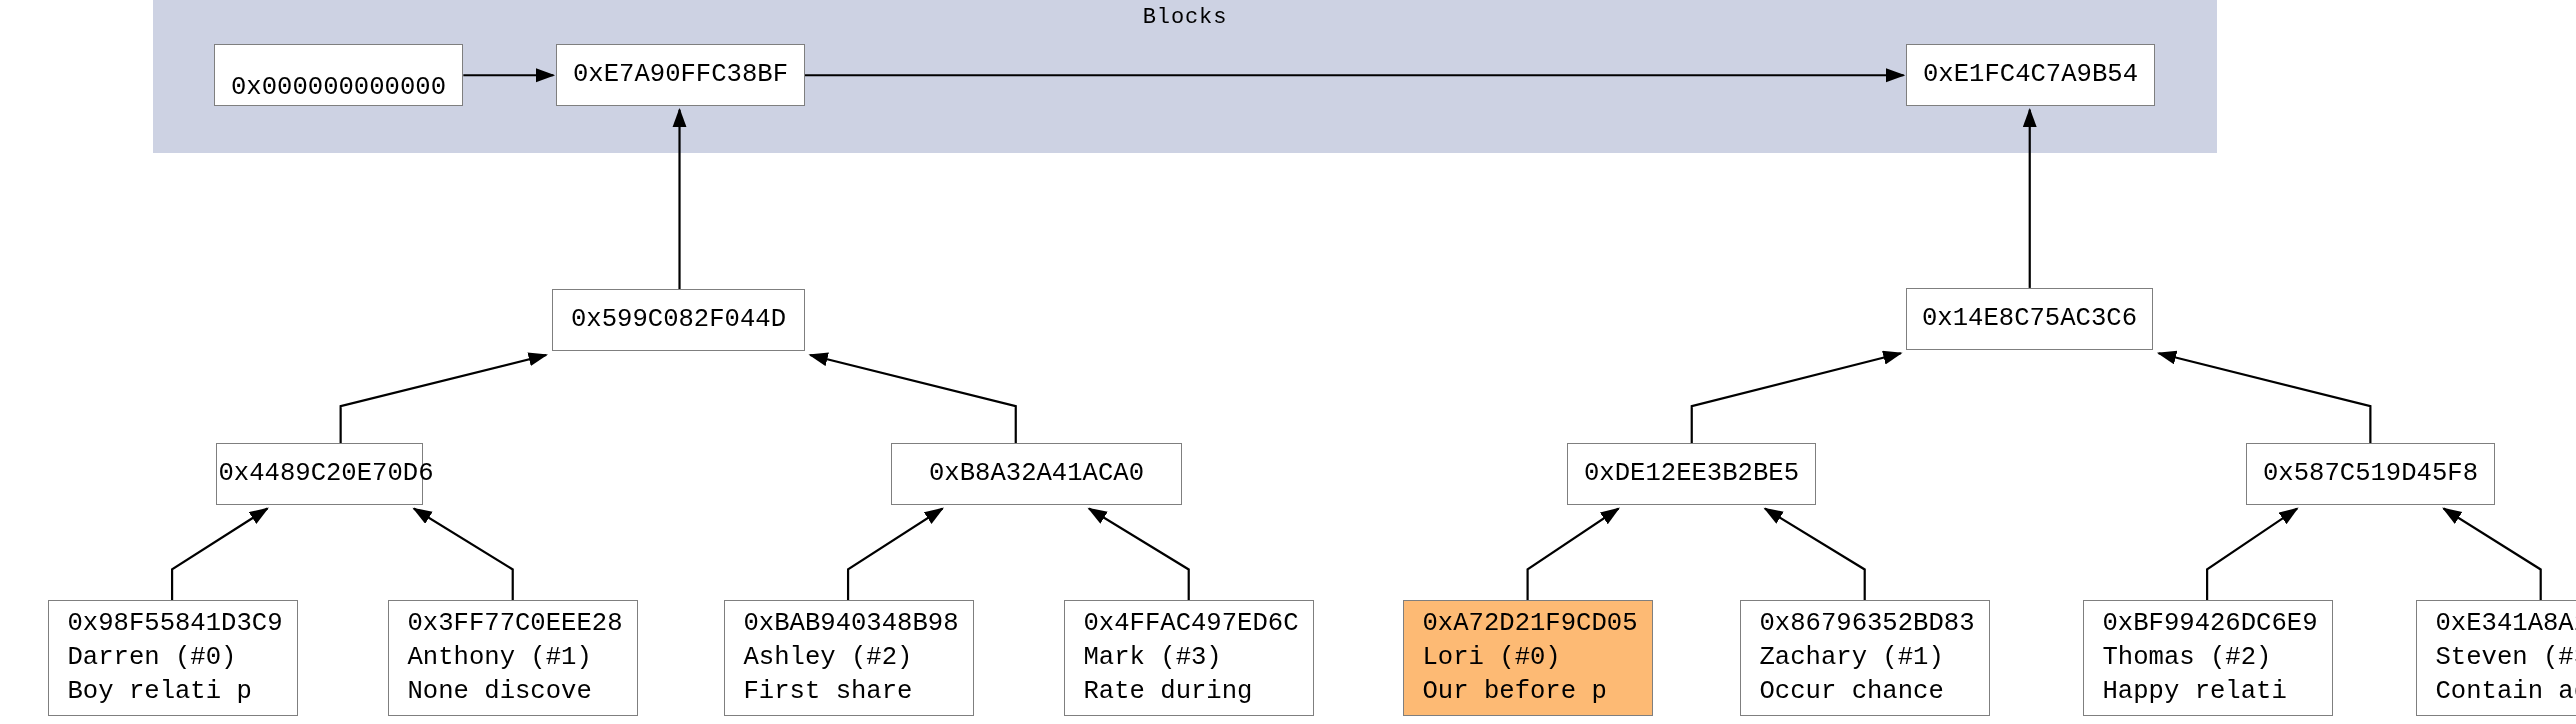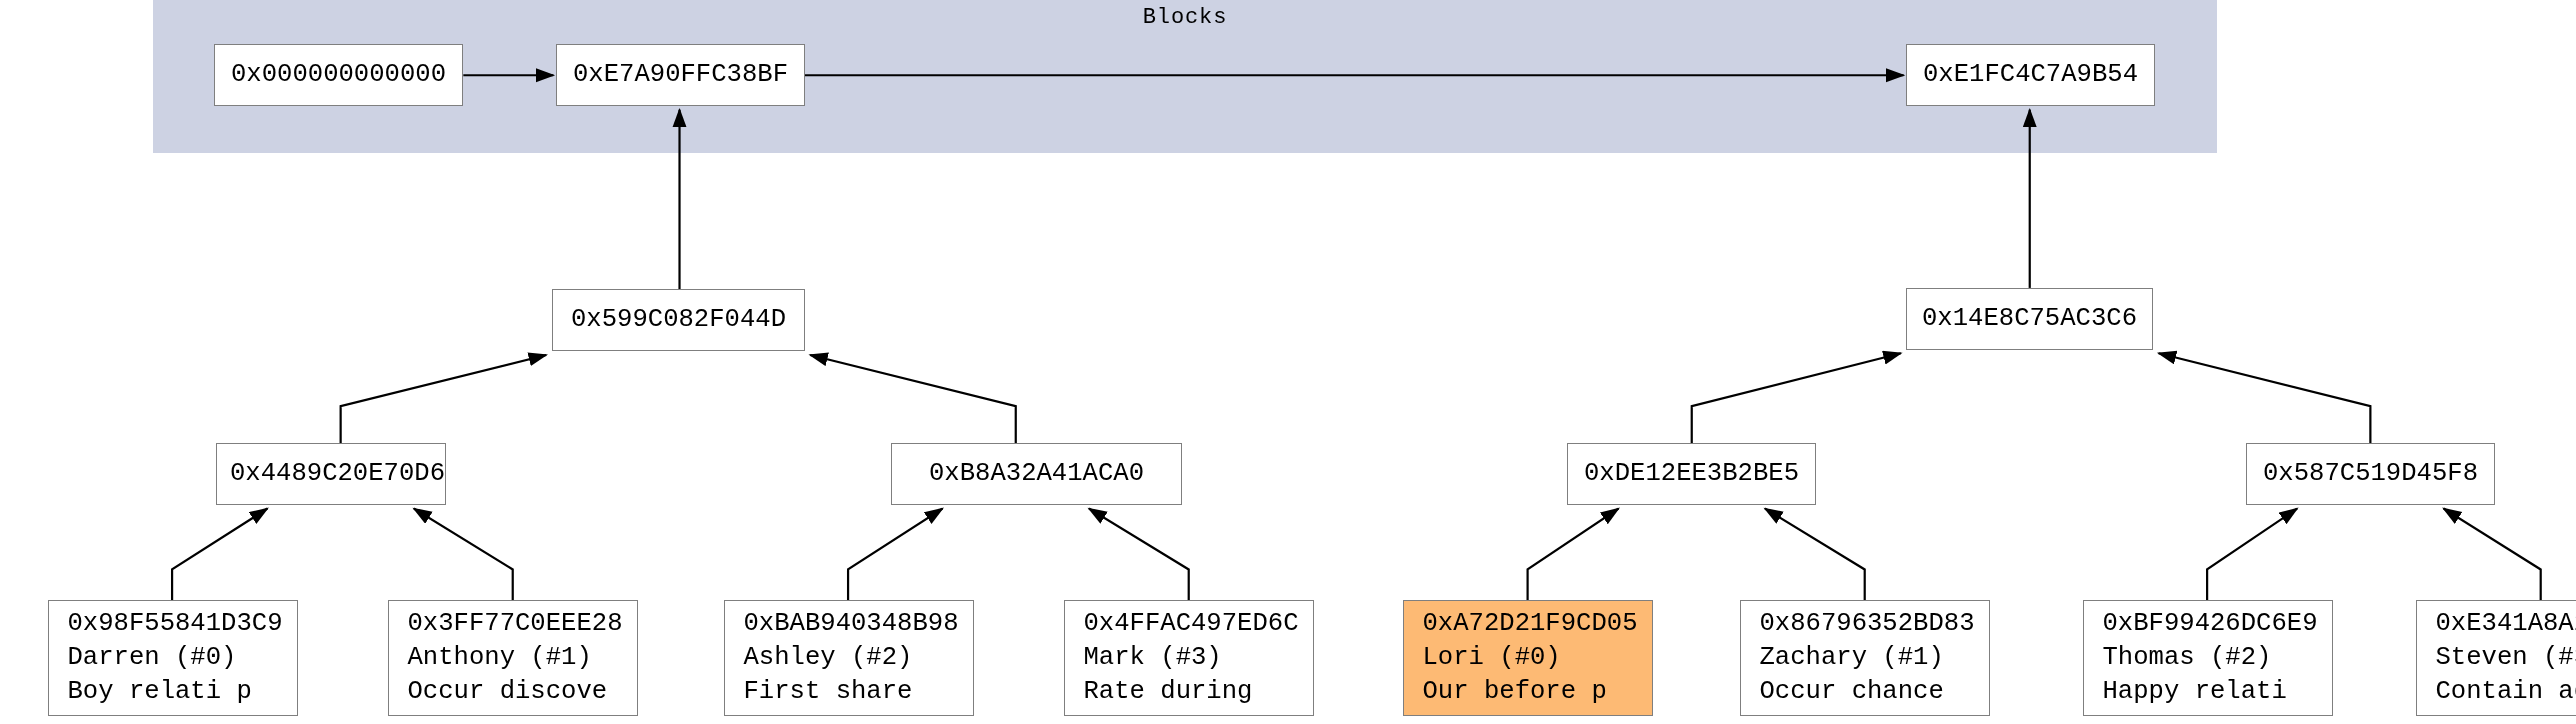--- a/index.html
+++ b/index.html
@@ -86,31 +86,31 @@
         <polyline points="961,680 961,645 1068,576" fill="none" stroke="#000000" stroke-width="2.5" marker-end="url(#arrowhead)"></polyline>
         <polyline points="1347,680 1347,645 1234,576" fill="none" stroke="#000000" stroke-width="2.5" marker-end="url(#arrowhead)"></polyline>
         <polyline points="1731,680 1731,645 1834,576" fill="none" stroke="#000000" stroke-width="2.5" marker-end="url(#arrowhead)"></polyline>
         <polyline points="2113,680 2113,645 2000,576" fill="none" stroke="#000000" stroke-width="2.5" marker-end="url(#arrowhead)"></polyline>
         <polyline points="2501,680 2501,645 2603,576" fill="none" stroke="#000000" stroke-width="2.5" marker-end="url(#arrowhead)"></polyline>
         <polyline points="2879,680 2879,645 2769,576" fill="none" stroke="#000000" stroke-width="2.5" marker-end="url(#arrowhead)"></polyline>
       </g>
   </svg>
 
   <div id="nodes">
-      <div class="node" style="left: 214px; top: 44px; width: 249px; height: 62px; border-color: rgb(127, 127, 127); background: rgb(255, 255, 255);"><div>0x000000000000</div></div>
+      <div class="node" style="left: 214px; top: 44px; width: 249px; height: 62px; border-color: rgb(127, 127, 127); background: rgb(255, 255, 255); justify-content: flex-end;"><div>0x000000000000</div></div>
       <div class="node" style="left: 556px; top: 44px; width: 249px; height: 62px; border-color: rgb(127, 127, 127); background: rgb(255, 255, 255);"><div>0xE7A90FFC38BF</div></div>
       <div class="node" style="left: 1906px; top: 44px; width: 249px; height: 62px; border-color: rgb(127, 127, 127); background: rgb(255, 255, 255); text-align: center;"><div>0xE1FC4C7A9B54</div></div>
       <div class="node" style="left: 552px; top: 289px; width: 253px; height: 62px; border-color: rgb(127, 127, 127); background: rgb(255, 255, 255);"><div>0x599C082F044D</div></div>
       <div class="node" style="left: 1906px; top: 288px; width: 247px; height: 62px; border-color: rgb(127, 127, 127); background: rgb(255, 255, 255);"><div>0x14E8C75AC3C6</div></div>
-      <div class="node" style="left: 216px; top: 443px; width: 230px; height: 62px; border-color: rgb(127, 127, 127); background: rgb(255, 255, 255); padding-left: 13px;"><div>0x4489C20E70D6</div></div>
+      <div class="node" style="left: 216px; top: 443px; width: 207px; height: 62px; border-color: rgb(127, 127, 127); background: rgb(255, 255, 255); padding-left: 13px;"><div>0x4489C20E70D6</div></div>
       <div class="node" style="left: 891px; top: 443px; width: 291px; height: 62px; border-color: rgb(127, 127, 127); background: rgb(255, 255, 255);"><div>0xB8A32A41ACA0</div></div>
       <div class="node" style="left: 1567px; top: 443px; width: 249px; height: 62px; border-color: rgb(127, 127, 127); background: rgb(255, 255, 255);"><div>0xDE12EE3B2BE5</div></div>
       <div class="node" style="left: 2246px; top: 443px; width: 249px; height: 62px; border-color: rgb(127, 127, 127); background: rgb(255, 255, 255);"><div>0x587C519D45F8</div></div>
       <div class="node leaf" style="left: 48px; top: 600px; width: 250px; height: 116px; border-color: rgb(127, 127, 127); background: rgb(255, 255, 255); text-align: right;"><div>0x98F55841D3C9</div><div>Darren (#0)</div><div>Boy relati p</div></div>
-      <div class="node leaf" style="left: 388px; top: 600px; width: 250px; height: 116px; border-color: rgb(127, 127, 127); background: rgb(255, 255, 255);"><div>0x3FF77C0EEE28</div><div>Anthony (#1)</div><div>Occur discove</div></div>
+      <div class="node leaf" style="left: 388px; top: 600px; width: 250px; height: 116px; border-color: rgb(127, 127, 127); background: rgb(255, 255, 255);"><div>0x3FF77C0EEE28</div><div>Anthony (#1)</div><div>None discove</div></div>
       <div class="node leaf" style="left: 724px; top: 600px; width: 250px; height: 116px; border-color: rgb(127, 127, 127); background: rgb(255, 255, 255);"><div>0xBAB940348B98</div><div>Ashley (#2)</div><div>First share</div></div>
       <div class="node leaf" style="left: 1064px; top: 600px; width: 250px; height: 116px; border-color: rgb(127, 127, 127); background: rgb(255, 255, 255);"><div>0x4FFAC497ED6C</div><div>Mark (#3)</div><div>Rate during</div></div>
       <div class="node leaf" style="left: 1403px; top: 600px; width: 250px; height: 116px; border-color: rgb(127, 127, 127); background: #fdba74;"><div>0xA72D21F9CD05</div><div>Lori (#0)</div><div>Our before p</div></div>
       <div class="node leaf" style="left: 1740px; top: 600px; width: 250px; height: 116px; border-color: rgb(127, 127, 127); background: rgb(255, 255, 255);"><div>0x86796352BD83</div><div>Zachary (#1)</div><div>Occur chance</div></div>
       <div class="node leaf" style="left: 2083px; top: 600px; width: 250px; height: 116px; border-color: rgb(127, 127, 127); background: rgb(255, 255, 255);"><div>0xBF99426DC6E9</div><div>Thomas (#2)</div><div>Happy relati</div></div>
       <div class="node leaf" style="left: 2416px; top: 600px; width: 250px; height: 116px; border-color: rgb(127, 127, 127); background: rgb(255, 255, 255);"><div>0xE341A8A2</div><div>Steven (#3</div><div>Contain ad</div></div>
     </div>
 
 </div>
 

